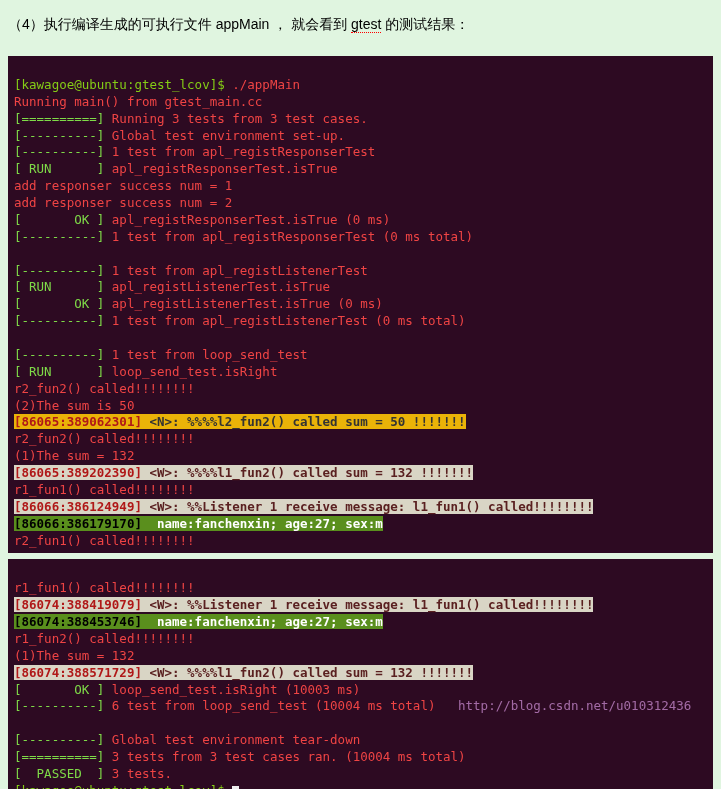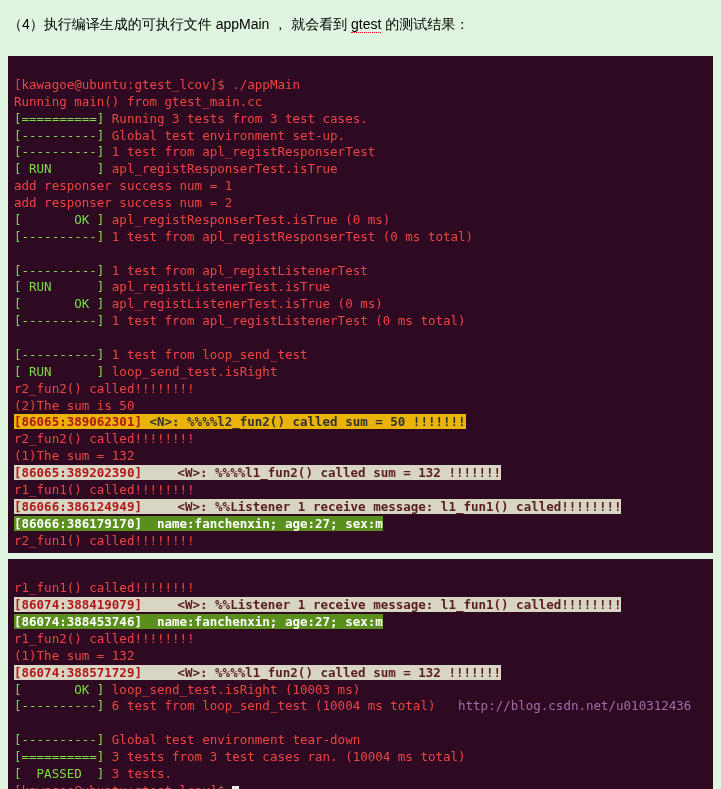--- a/index.html
+++ b/index.html
@@ -20,40 +20,40 @@
       color: #eee;
       font-family: "DejaVu Sans Mono", Consolas, monospace;
       font-size: 12.5px;
       line-height: 1.35;
       padding: 4px 6px;
       margin: 6px 8px;
       white-space: pre;
       overflow: hidden;
     }
     .green { color: #7fdb48; }
-    .yellow { color: #ef4444; margin-top: 48px; }
+    .yellow { color: #84cc16; margin-top: 48px; }
     .white { color: #ef4444; }
     .hl-green-bg {
       background: #eab308;
       color: #333;
       font-weight: bold;
     }
     .hl-green-bg .red-inner { color: #b01818; }
     .hl-grey-bg {
       background: #d9d5c5;
       font-weight: bold;
     }
     .hl-grey-bg .red-inner { color: #b01818; }
-    .hl-grey-bg .dark { color: #5a2020; margin-left: 28px; }
+    .hl-grey-bg .dark { color: #5a2020; }
     .hl-green2-bg {
       background: #5a8f1d;
       color: #fff;
       font-weight: bold;
     }
-    .hl-green2-bg .red-inner { color: #ffffff; }
+    .hl-green2-bg .red-inner { color: #000000; }
     .watermark {
       color: #f0abfc;
       opacity: 0.6;
     }
     .cursor {
       display: inline-block;
       width: 7px;
       height: 12px;
       background: #eee;
       vertical-align: text-bottom;

